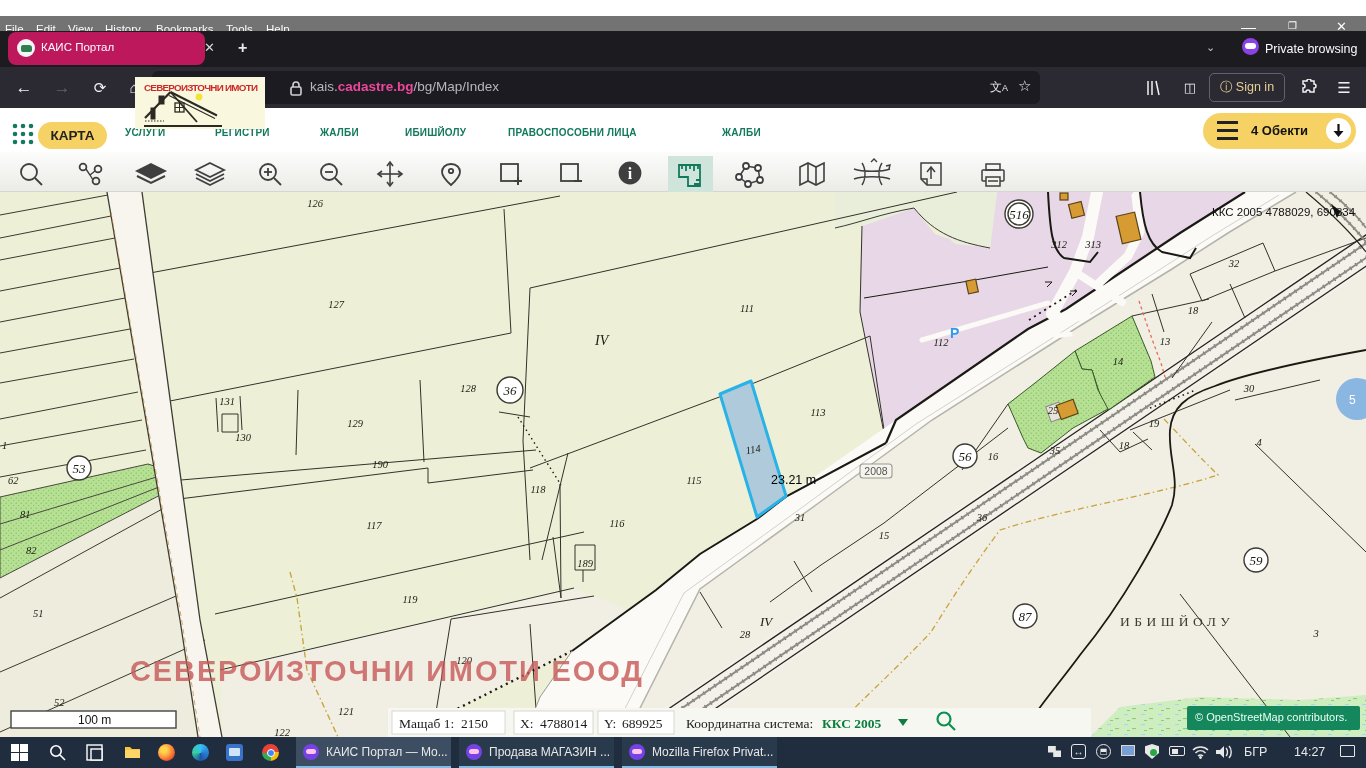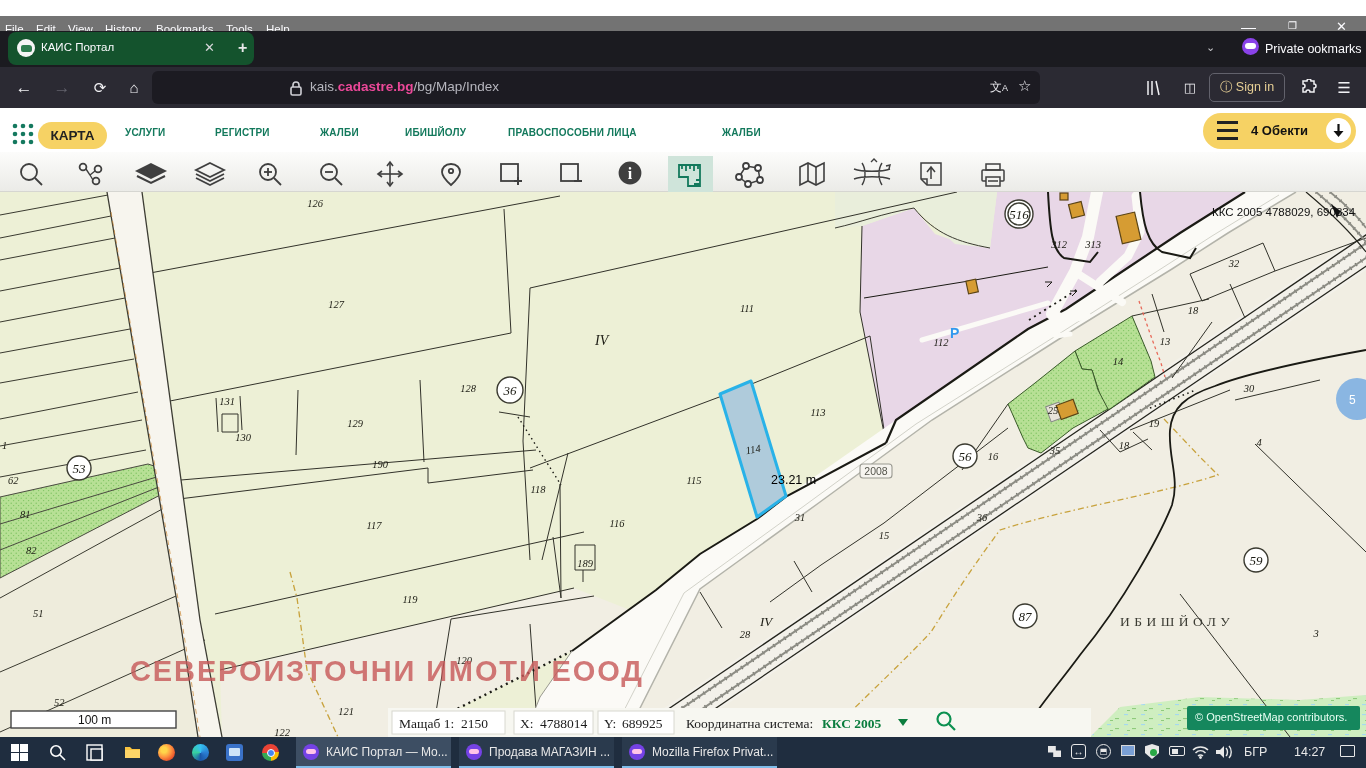--- a/index.html
+++ b/index.html
@@ -3,21 +3,21 @@
 <style>
 *{margin:0;padding:0;box-sizing:border-box}
 html,body{width:1366px;height:768px;overflow:hidden;font-family:"Liberation Sans",sans-serif;background:#fff}
 #stage{position:relative;width:1366px;height:768px;overflow:hidden}
 .abs{position:absolute}
 
 #menubar{left:0;top:16px;width:1366px;height:31px;background:#737373;color:#fbfbfe;font-size:11.5px}
 #menubar span{position:absolute;top:7px}
 #menubar u{text-decoration:underline;text-underline-offset:2px}
 #tabbar{left:0;top:31px;width:1366px;height:36px;background:#1b1b20}
-#tab{position:absolute;left:8px;top:1px;width:246px;height:33px;background:#14532d;border-radius:8px;color:#fbfbfe;font-size:11.5px}
+#tab{position:absolute;left:8px;top:1px;width:197px;height:33px;background:#be185d;border-radius:8px;color:#fbfbfe;font-size:11.5px}
 #navbar{left:0;top:67px;width:1366px;height:41px;background:#2b2a33}
 #urlbar{position:absolute;left:152px;top:4px;width:888px;height:33px;background:#1c1b22;border-radius:6px;color:#b6b6be;font-size:13.5px}
 .nicon{position:absolute;top:0;height:41px;display:flex;align-items:center;justify-content:center;color:#f1f1f4}
 
 #sitenav{left:0;top:108px;width:1178px;height:44px;background:#fff}
 .navlink{position:absolute;top:19px;font-size:10px;font-weight:bold;color:#13795c;letter-spacing:.2px}
 #maptools{left:0;top:152px;width:1366px;height:40px;background:linear-gradient(#fcfcfb,#ebebe7);border-bottom:1px solid #d6d6d1}
 
 #taskbar{left:0;top:737px;width:1366px;height:31px;background:#1f2d3f;color:#e8e8e8;font-size:12px}
 .tbtn{position:absolute;top:0;height:31px;border-bottom:2px solid #7fbde9;display:flex;align-items:center;color:#f0f0f0;font-size:12px;white-space:nowrap;overflow:hidden}
@@ -47,21 +47,21 @@
   <div id="tab">
     <span style="position:absolute;left:9px;top:7px;width:18px;height:18px;border-radius:50%;background:#f5f5f5"></span>
     <span style="position:absolute;left:13px;top:13px;width:11px;height:7px;background:#2e7d4f;border-radius:2px 3px 2px 2px"></span>
     <span style="position:absolute;left:33px;top:9px">КАИС Портал</span>
     <span style="position:absolute;left:196px;top:8px;color:#d8d8dc;font-size:13px">✕</span>
   </div>
   <span style="position:absolute;left:238px;top:8px;color:#e8e8ea;font-size:16px;font-weight:bold">+</span>
   <span style="position:absolute;left:1206px;top:10px;color:#c8c8cc;font-size:11px">⌄</span>
   <span style="position:absolute;left:1242px;top:7px;width:17px;height:17px;border-radius:50%;background:#8a42e8"></span>
   <span style="position:absolute;left:1245px;top:12px;width:11px;height:6px;border-radius:3px;background:#fff"></span>
-  <span style="position:absolute;left:1265px;top:11px;color:#fbfbfe;font-size:12.5px">Private ookmarks</span>
+  <span style="position:absolute;left:1265px;top:11px;color:#fbfbfe;font-size:12.5px">Private browsing</span>
 </div>
 
 <div class="abs" id="navbar">
   <div class="nicon" style="left:10px;width:28px;font-size:17px">←</div>
   <div class="nicon" style="left:48px;width:28px;font-size:17px;color:#62626c">→</div>
   <div class="nicon" style="left:86px;width:28px;font-size:15px">⟳</div>
   <div class="nicon" style="left:120px;width:28px;font-size:15px">⌂</div>
   <div id="urlbar">
     <svg style="position:absolute;left:137px;top:9px" width="14" height="16" viewBox="0 0 14 16">
           <rect x="2" y="7" width="10" height="8" rx="1.5" fill="none" stroke="#d0d0d6" stroke-width="1.6"></rect>
@@ -502,20 +502,39 @@
 <path d="M898,527 L908,527 L903,534 Z" fill="#0b7d3e"></path>
 <g stroke="#0c9050" stroke-width="2.2" fill="none">
         <circle cx="944" cy="527" r="6.5"></circle>
         <line x1="949" y1="532" x2="955" y2="538"></line>
       </g>
 
 <rect x="1187" y="514" width="173" height="24" rx="2" fill="#15875d"></rect>
 <text x="1195" y="529" font-size="11" fill="#eafff4" class="sans">©  OpenStreetMap   contributors.</text>
 </svg>
 
+<div class="abs" id="logo">
+<svg width="130" height="52" viewBox="0 0 130 52">
+<text x="9" y="14" font-size="9.8" font-weight="bold" fill="#cc2a2a" class="sans" textLength="114">СЕВЕРОИЗТОЧНИ ИМОТИ</text>
+<circle cx="64" cy="20" r="3.4" fill="#f2e23a"></circle>
+<g stroke="#2a2a22" fill="none">
+<path d="M10 41 L35.5 15" stroke-width="2.2"></path>
+<path d="M35.5 15 L82 38.5" stroke-width="2"></path>
+<path d="M34 18.5 L80 41.5" stroke-width="1.1"></path>
+<path d="M35.5 15 L62 45" stroke-width="1.8"></path>
+<rect x="24" y="19" width="5" height="8" fill="#2a2a22"></rect>
+<rect x="16" y="31" width="4" height="11" fill="#2a2a22"></rect>
+<rect x="40" y="26" width="9" height="9" stroke-width="1.3"></rect>
+<line x1="44.5" y1="26" x2="44.5" y2="35" stroke-width="1"></line>
+<line x1="40" y1="30.5" x2="49" y2="30.5" stroke-width="1"></line>
+<line x1="9" y1="49" x2="87" y2="49" stroke-width="2.2"></line>
+<path d="M10 44 L29 44" stroke-width="1.2" stroke-dasharray="1.5,1.5"></path>
+</g>
+</svg>
+</div>
 
 <div class="abs" id="taskbar">
   <svg style="position:absolute;left:11px;top:7px" width="17" height="17" viewBox="0 0 17 17">
         <g fill="#fff">
           <rect width="8" height="8"></rect>
           <rect x="9" width="8" height="8"></rect>
           <rect y="9" width="8" height="8"></rect>
           <rect x="9" y="9" width="8" height="8"></rect>
         </g>
       </svg>

